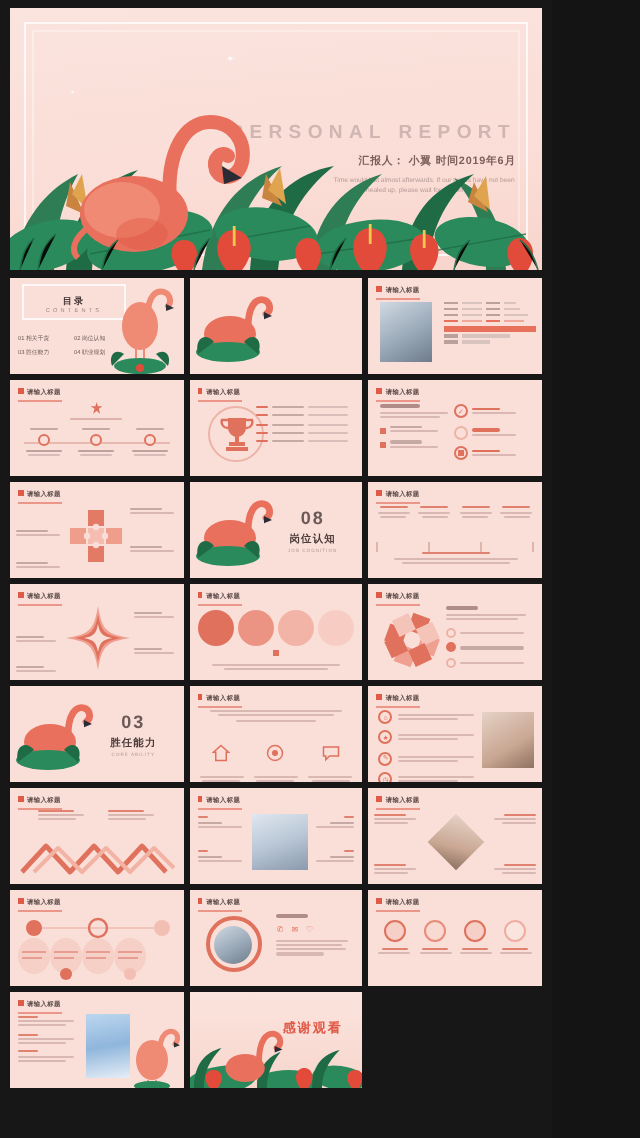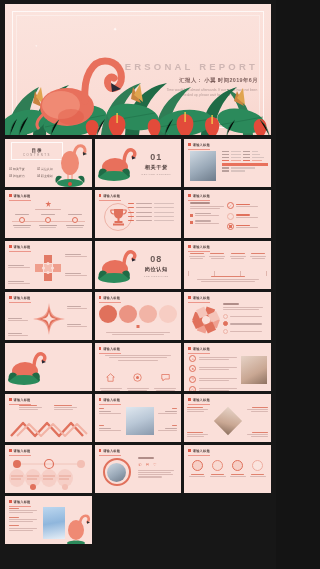--- a/index.html
+++ b/index.html
@@ -197,25 +197,20 @@
 
     <div class="slide">
       <svg style="position:absolute;left:2px;top:8px;width:42px;height:36px;" viewBox="0 0 42 36">
         <ellipse cx="18" cy="20" rx="13" ry="9" fill="#e8705c"></ellipse>
         <path d="M27 17 C27 6 31 2 35 3 C38 4 39 8 36 10" fill="none" stroke="#e8705c" stroke-width="3.4" stroke-linecap="round"></path>
         <path d="M35 9 l4 2 -4 1.6z" fill="#2b2b36"></path>
         <ellipse cx="17" cy="29" rx="16" ry="5" fill="#2b8a5b"></ellipse>
         <path d="M2 30 C0 22 6 19 10 24z" fill="#1f6b46"></path>
         <path d="M32 30 C35 22 29 19 25 24z" fill="#1f6b46"></path>
       </svg>
-      <div style="position:absolute;right:8px;top:13px;text-align:center;width:34px;">
-        <div class="ttl-num">01</div>
-        <div class="ttl-cn" style="margin-top:2px">相关干货</div>
-        <div class="ttl-en" style="margin-top:2px">RELATED  CONTENT</div>
-      </div>
     </div>
 
     <div class="slide">
       <div class="sl-hdr">
         <span class="mk"></span>
         <span class="tx">请输入标题</span>
         <span class="ul"></span>
       </div>
       <div class="photo" style="position:absolute;left:6px;top:12px;width:26px;height:30px;"></div>
       <div style="position:absolute;left:38px;top:12px;width:46px;display:flex;flex-direction:column;gap:1.6px;">
@@ -563,20 +558,25 @@
 
     <div class="slide">
       <svg style="position:absolute;left:2px;top:8px;width:42px;height:36px;" viewBox="0 0 42 36">
         <ellipse cx="18" cy="20" rx="13" ry="9" fill="#e8705c"></ellipse>
         <path d="M27 17 C27 6 31 2 35 3 C38 4 39 8 36 10" fill="none" stroke="#e8705c" stroke-width="3.4" stroke-linecap="round"></path>
         <path d="M35 9 l4 2 -4 1.6z" fill="#2b2b36"></path>
         <ellipse cx="17" cy="29" rx="16" ry="5" fill="#2b8a5b"></ellipse>
         <path d="M2 30 C0 22 6 19 10 24z" fill="#1f6b46"></path>
         <path d="M32 30 C35 22 29 19 25 24z" fill="#1f6b46"></path>
       </svg>
+      <div style="position:absolute;right:8px;top:13px;text-align:center;width:34px;">
+        <div class="ttl-num">03</div>
+        <div class="ttl-cn" style="margin-top:2px">胜任能力</div>
+        <div class="ttl-en" style="margin-top:2px">CORE  ABILITY</div>
+      </div>
     </div>
 
     <div class="slide">
       <div class="sl-hdr">
         <span class="mk"></span>
         <span class="tx">请输入标题</span>
         <span class="ul"></span>
       </div>
       <div style="position:absolute;left:8px;right:8px;top:12px;text-align:center;">
         <div class="bar l" style="width:66px;margin:0 auto 1.2px"></div>
@@ -836,15 +836,38 @@
       <div class="photo3" style="position:absolute;left:38px;top:11px;width:22px;height:32px;"></div>
       <svg style="position:absolute;right:2px;bottom:0;width:28px;height:30px;" viewBox="0 0 28 30">
         <ellipse cx="14" cy="16" rx="8" ry="10" fill="#ef8a74"></ellipse>
         <path d="M18 11 C18 3 22 1 25 2 C27 3 27.5 6 25.5 8" fill="none" stroke="#ef8a74" stroke-width="2.6" stroke-linecap="round"></path>
         <path d="M25 7 l3 1.6 -3 1.2z" fill="#333"></path>
         <path d="M12 26 v4 M16 26 v4" stroke="#ef8a74" stroke-width=".9"></path>
         <ellipse cx="14" cy="29" rx="9" ry="2.5" fill="#2b8a5b"></ellipse>
       </svg>
     </div>
 
+    <div class="slide" style="background:linear-gradient(180deg,#fbe4de,#f7d6cd);">
+      <div style="position:absolute;right:10px;top:14px;font-size:6.5px;font-weight:bold;color:#e05a48;letter-spacing:1px;font-family:'DejaVu Sans',sans-serif;">感谢观看</div>
+      <svg style="position:absolute;left:0;bottom:0;width:100%;height:30px;" viewBox="0 0 88 30" preserveAspectRatio="none">
+        <g fill="#2b8a5b">
+          <ellipse cx="16" cy="26" rx="18" ry="7" transform="rotate(-8 16 26)"></ellipse>
+          <ellipse cx="50" cy="27" rx="16" ry="6"></ellipse>
+          <ellipse cx="76" cy="25" rx="14" ry="6" transform="rotate(7 76 25)"></ellipse>
+        </g>
+        <g fill="#1f6b46">
+          <path d="M2 30 C2 18 8 12 16 10 C10 16 7 22 7 30Z"></path>
+          <path d="M62 30 C62 18 68 13 76 11 C70 17 67 23 67 30Z"></path>
+          <path d="M34 30 C34 20 40 14 46 12 C41 18 39 24 39 30Z"></path>
+        </g>
+        <ellipse cx="28" cy="20" rx="10" ry="7" fill="#e8705c"></ellipse>
+        <path d="M35 17 C35 6 39 2 43 3 C46 4 47 8 44 10" fill="none" stroke="#e8705c" stroke-width="3" stroke-linecap="round"></path>
+        <path d="M43 9 l4 1.8 -4 1.5z" fill="#2b2b36"></path>
+        <g fill="#e24b3a">
+          <path d="M56 30 C52 25 54 20 58 20 C62 20 64 25 60 30Z"></path>
+          <path d="M10 30 C6 25 8 21 12 21 C16 21 18 25 14 30Z"></path>
+          <path d="M82 30 C78 25 80 21 84 21 C88 21 88 25 86 30Z"></path>
+        </g>
+      </svg>
+    </div>
 
   </div>
 </div>
 
 </body></html>

